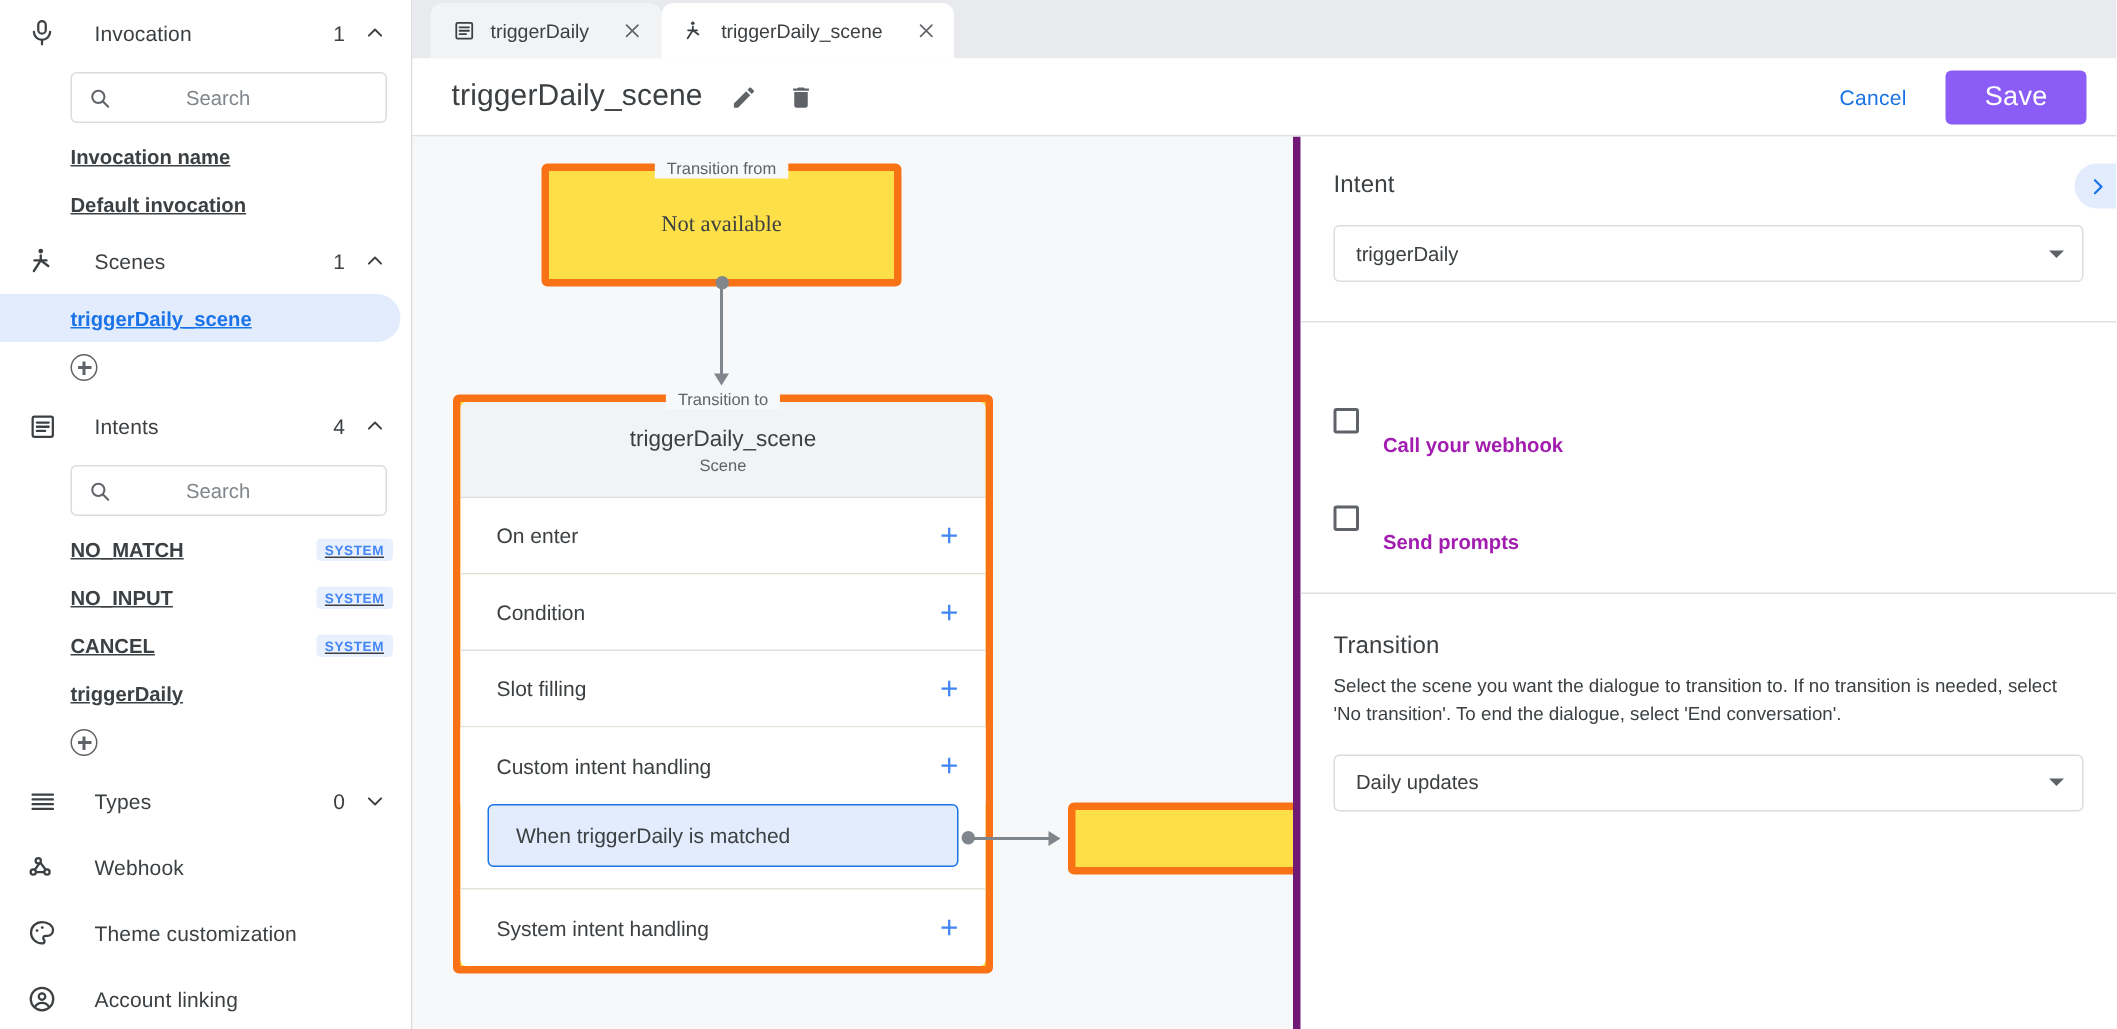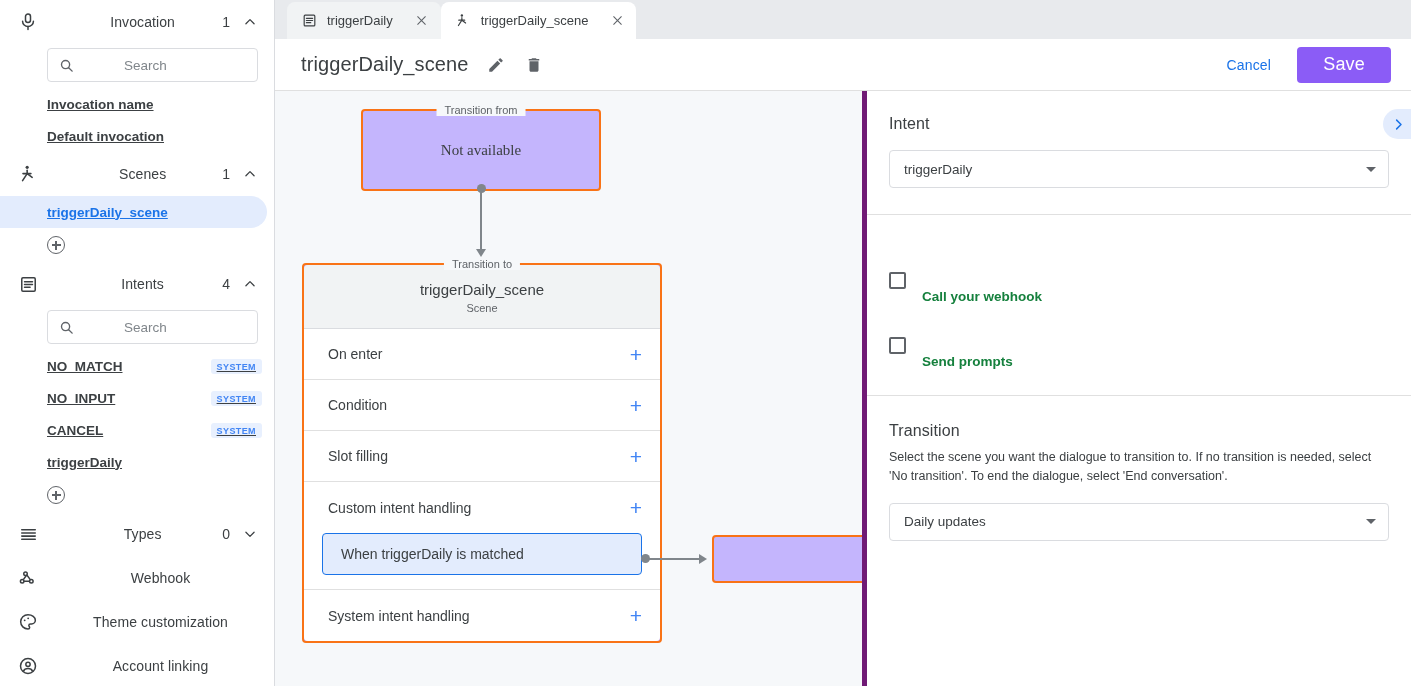--- a/index.html
+++ b/index.html
@@ -15,21 +15,20 @@
   .app { position: relative; width: 1411px; height: 686px; display: flex; }
 
   
   .sidebar {
     width: 275px; height: 686px;
     background: #ffffff;
     border-right: 1px solid #dadce0;
     flex: 0 0 275px;
     position: relative;
     overflow: hidden;
-    text-align: center;
   }
   .nav-section {
     display: flex; align-items: center;
     height: 44px;
     padding: 0 16px 0 16px;
     cursor: pointer;
   }
   .nav-ico {
     width: 24px; height: 24px; flex: 0 0 24px;
     display: flex; align-items: center; justify-content: center;
@@ -154,23 +153,23 @@
   
   .canvas {
     flex: 1 1 auto;
     background: #f6f8fa;
     position: relative;
     overflow: hidden;
   }
 
   .fieldset-box {
     position: absolute;
-    border: 2px solid #f97316;
+    border: 5px solid #f97316;
     border-radius: 4px;
-    background: #c4b5fd;
+    background: #fde047;
   }
   .fieldset-legend {
     position: absolute;
     top: -7px; left: 50%; transform: translateX(-50%);
     background: #f6f8fa;
     padding: 0 8px;
     font-size: 11px;
     color: #5f6368;
     white-space: nowrap;
   }
@@ -260,21 +259,21 @@
   .select-box .sv { font-size: 13.5px; color: #3c4043; flex: 1 1 auto; }
   .caret { width:0;height:0;border-left:5px solid transparent;border-right:5px solid transparent;border-top:5px solid #5f6368; }
   .checkrow { display: flex; align-items: center; margin-top: 18px; cursor: pointer; }
   .cbox {
     width: 17px; height: 17px;
     border: 2px solid #5f6368;
     border-radius: 2px;
     flex: 0 0 17px;
     background: #fff;
   }
-  .clabel { margin-left: 16px; font-size: 13.5px; font-weight: bold; color: #15803d; margin-top: 32px; }
+  .clabel { margin-left: 16px; font-size: 13.5px; font-weight: bold; color: #a21caf; margin-top: 32px; }
   .when-title { font-size: 16px; color: #3c4043; }
 
   .collapse-btn {
     position: absolute;
     right: -2px; top: 18px;
     width: 30px; height: 30px;
     background: #e3ecfd;
     border-radius: 16px 0 0 16px;
     display: flex; align-items: center; justify-content: center;
     color: #1a73e8;

